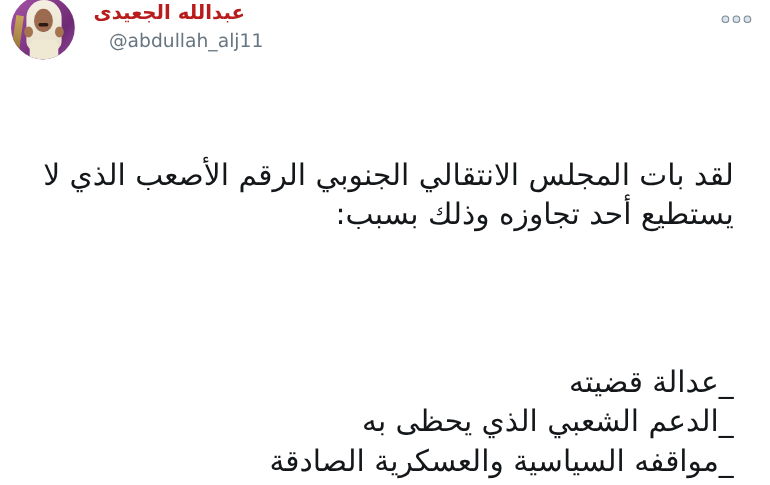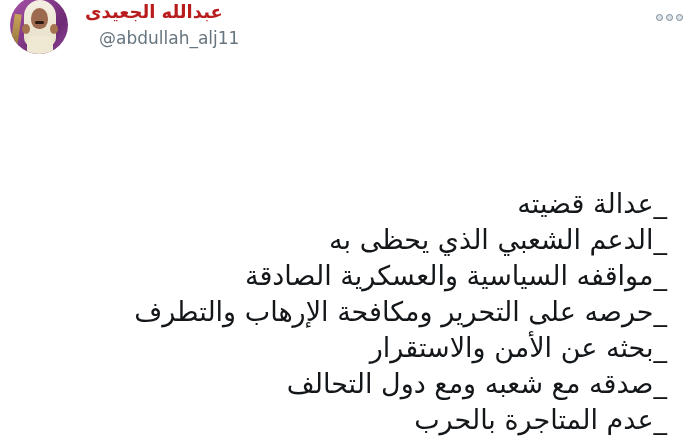--- a/index.html
+++ b/index.html
@@ -133,20 +133,22 @@
 
   <div class="author-handle">@abdullah_alj11</div>
 
   <div class="more-button">
     <span class="dot"></span>
     <span class="dot"></span>
     <span class="dot"></span>
   </div>
 
   <div class="tweet-body">
+    <div class="intro-block">لقد بات المجلس الانتقالي الجنوبي الرقم الأصعب الذي لا
+يستطيع أحد تجاوزه وذلك بسبب:</div>
     <div class="list-block">_عدالة قضيته
 _الدعم الشعبي الذي يحظى به
 _مواقفه السياسية والعسكرية الصادقة
 _حرصه على التحرير ومكافحة الإرهاب والتطرف
 _بحثه عن الأمن والاستقرار
 _صدقه مع شعبه ومع دول التحالف
 _عدم المتاجرة بالحرب</div>
   </div>
 
 </div>

